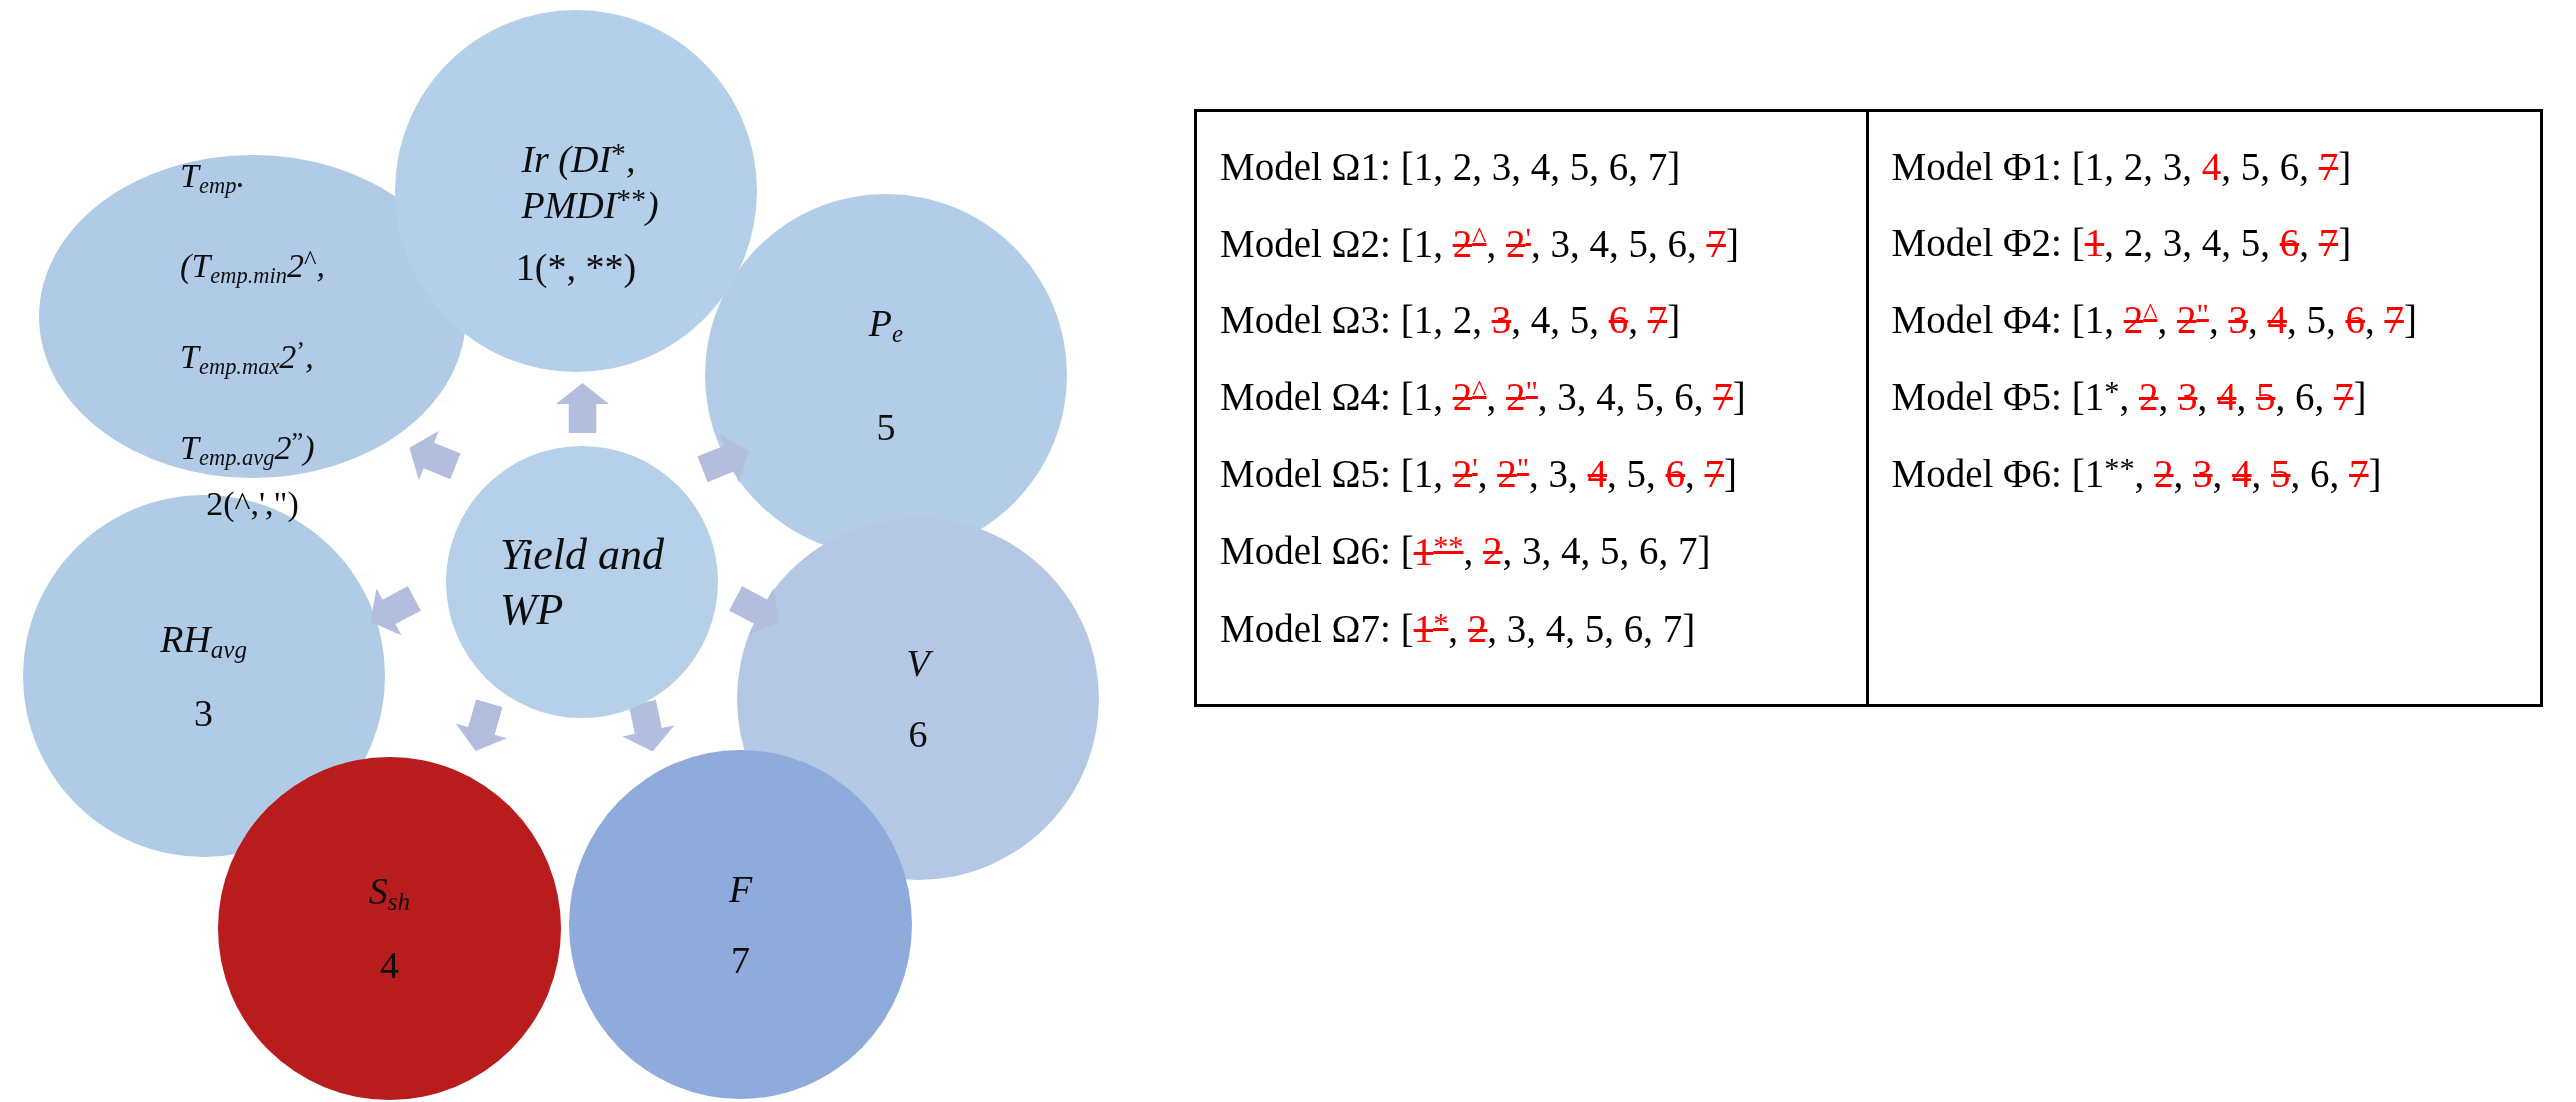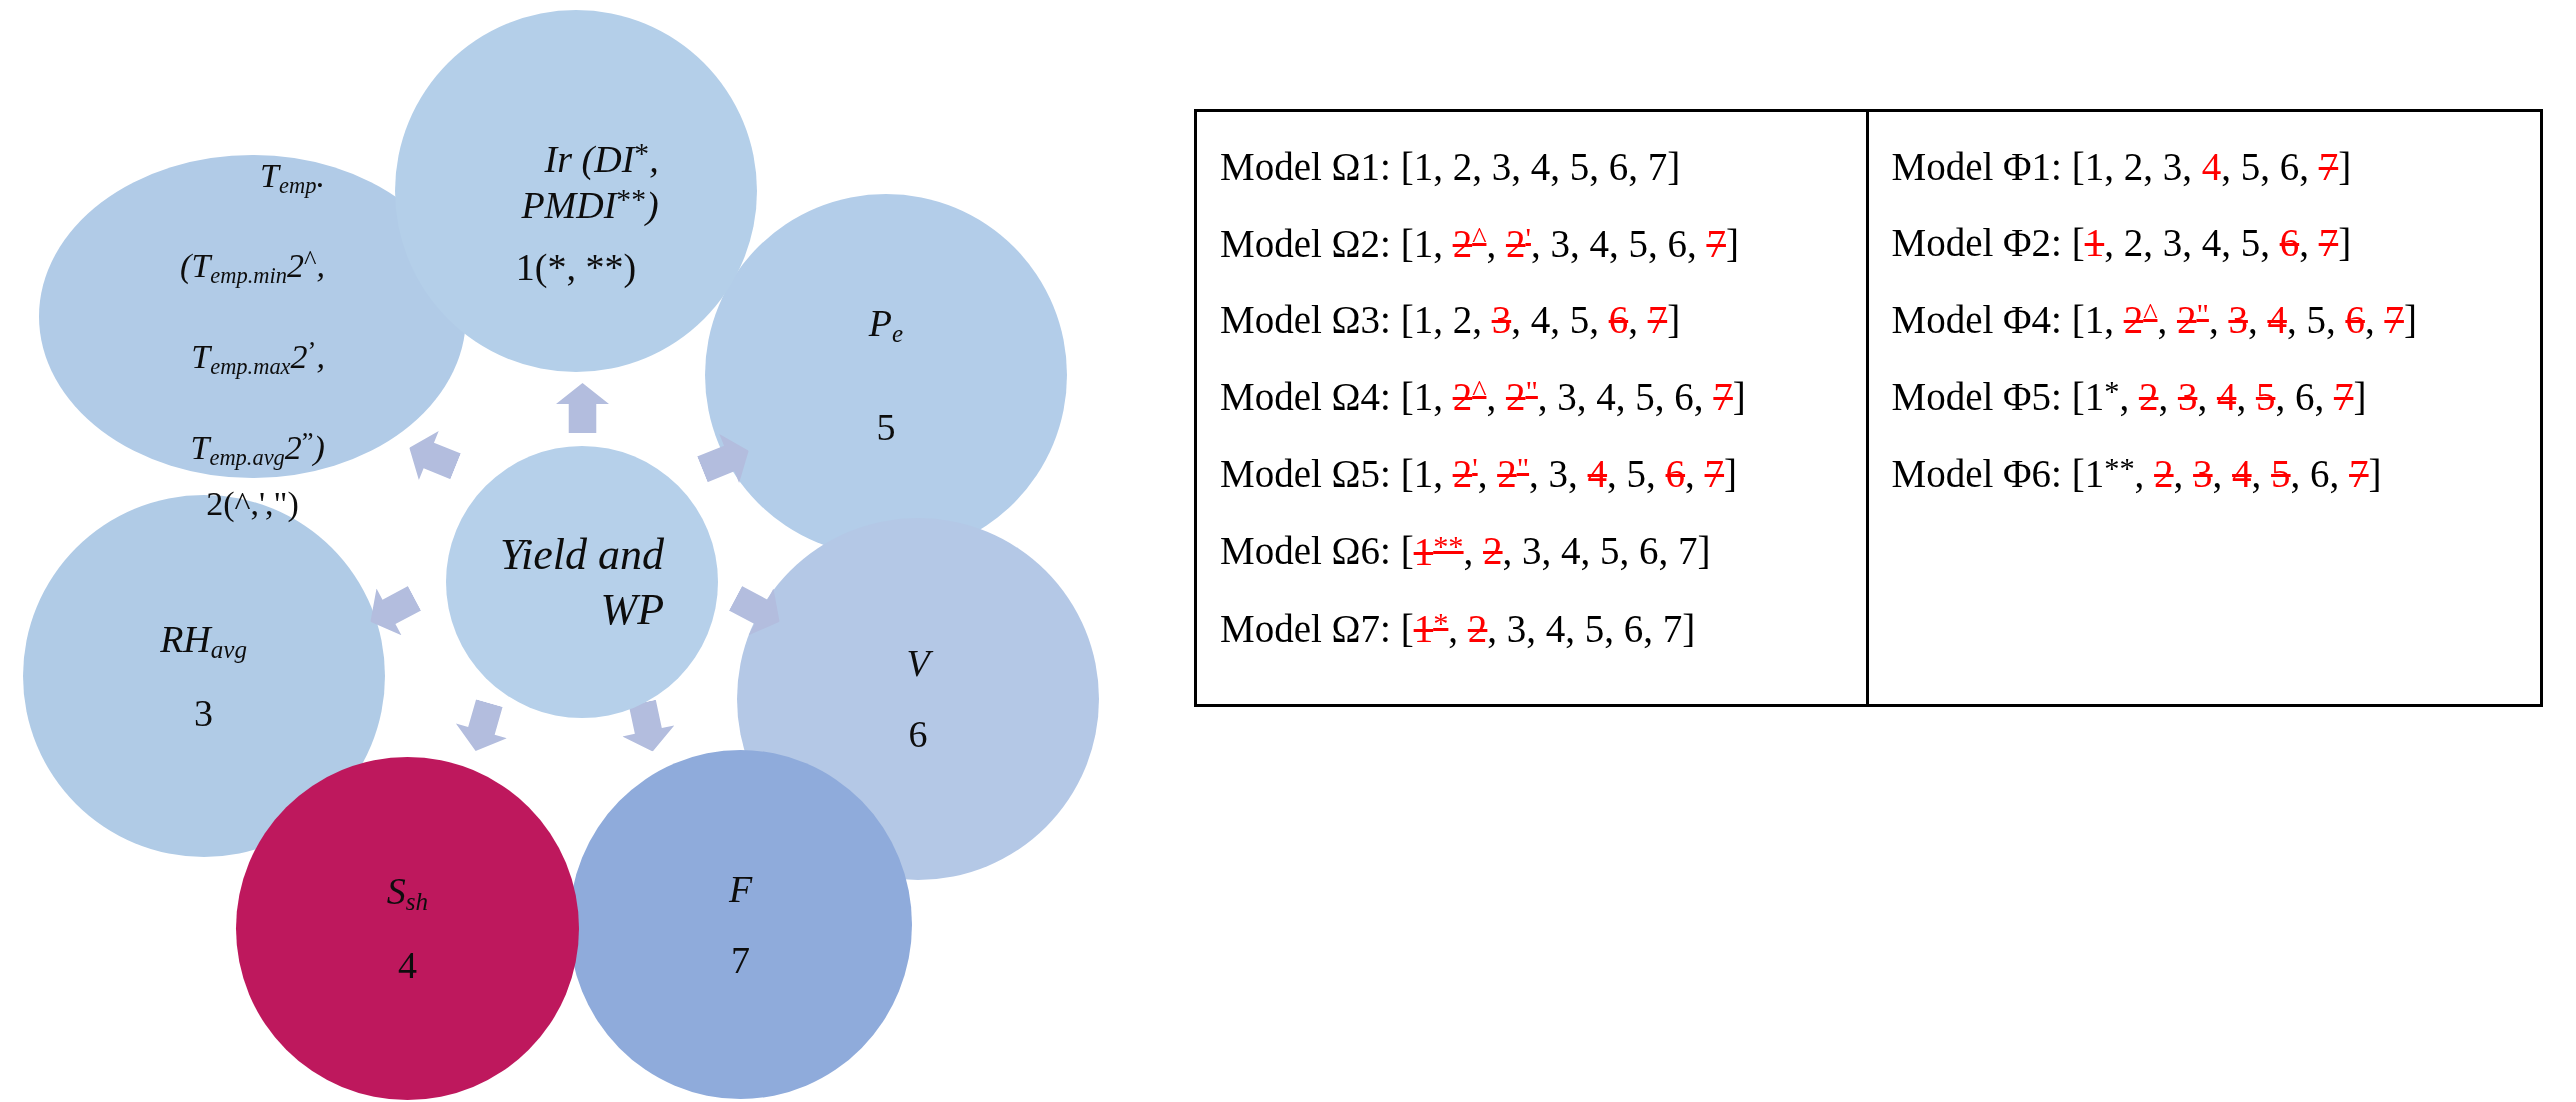--- a/index.html
+++ b/index.html
@@ -21,21 +21,21 @@
     left: 0; top: 0;
     width: 1164px; height: 1102px;
   }
   .petal {
     position: absolute;
     border-radius: 50%;
     display: flex;
     flex-direction: column;
     align-items: center;
     justify-content: center;
-    text-align: right;
+    text-align: left;
     color: #0d0d0d;
     line-height: 1.18;
   }
   .petal .sym {
     font-style: italic;
     white-space: pre-line;
   }
   .petal .num { font-style: normal; }
 
   
@@ -52,21 +52,21 @@
   #petal-pe .num { font-size: 38px; margin-top: 26px; }
 
   #petal-v      { left: 737px; top: 518px;  width: 362px; height: 362px; background: #b4c8e6; font-size: 38px; z-index: 4;}
   #petal-v .sym { font-size: 38px; }
   #petal-v .num { font-size: 38px; margin-top: 26px; }
 
   #petal-rh      { left: 22.6px;   top: 495px;  width: 362px; height: 362px; background: #b0cbe6; font-size: 38px; z-index: 4;}
   #petal-rh .sym { font-size: 38px; }
   #petal-rh .num { font-size: 38px; margin-top: 26px; }
 
-  #petal-ssh      { left: 236px;  top: 757px; width: 343px; height: 343px; background: #be185d; font-size: 38px; z-index: 5;}
+  #petal-ssh      { left: 218px;  top: 757px; width: 343px; height: 343px; background: #b91c1c; font-size: 38px; z-index: 5;}
   #petal-ssh .sym { font-size: 38px; }
   #petal-ssh .num { font-size: 38px; margin-top: 26px; }
 
   #petal-f      { left: 569px;  top: 750px; width: 343px; height: 349px; background: #8fabdb; font-size: 38px; z-index: 4;}
   #petal-f .sym { font-size: 38px; }
   #petal-f .num { font-size: 38px; margin-top: 26px; }
 
   #petal-center {
     left: 446px; top: 446px; width: 272px; height: 272px;
     background: #b6d0ea; z-index: 8;

